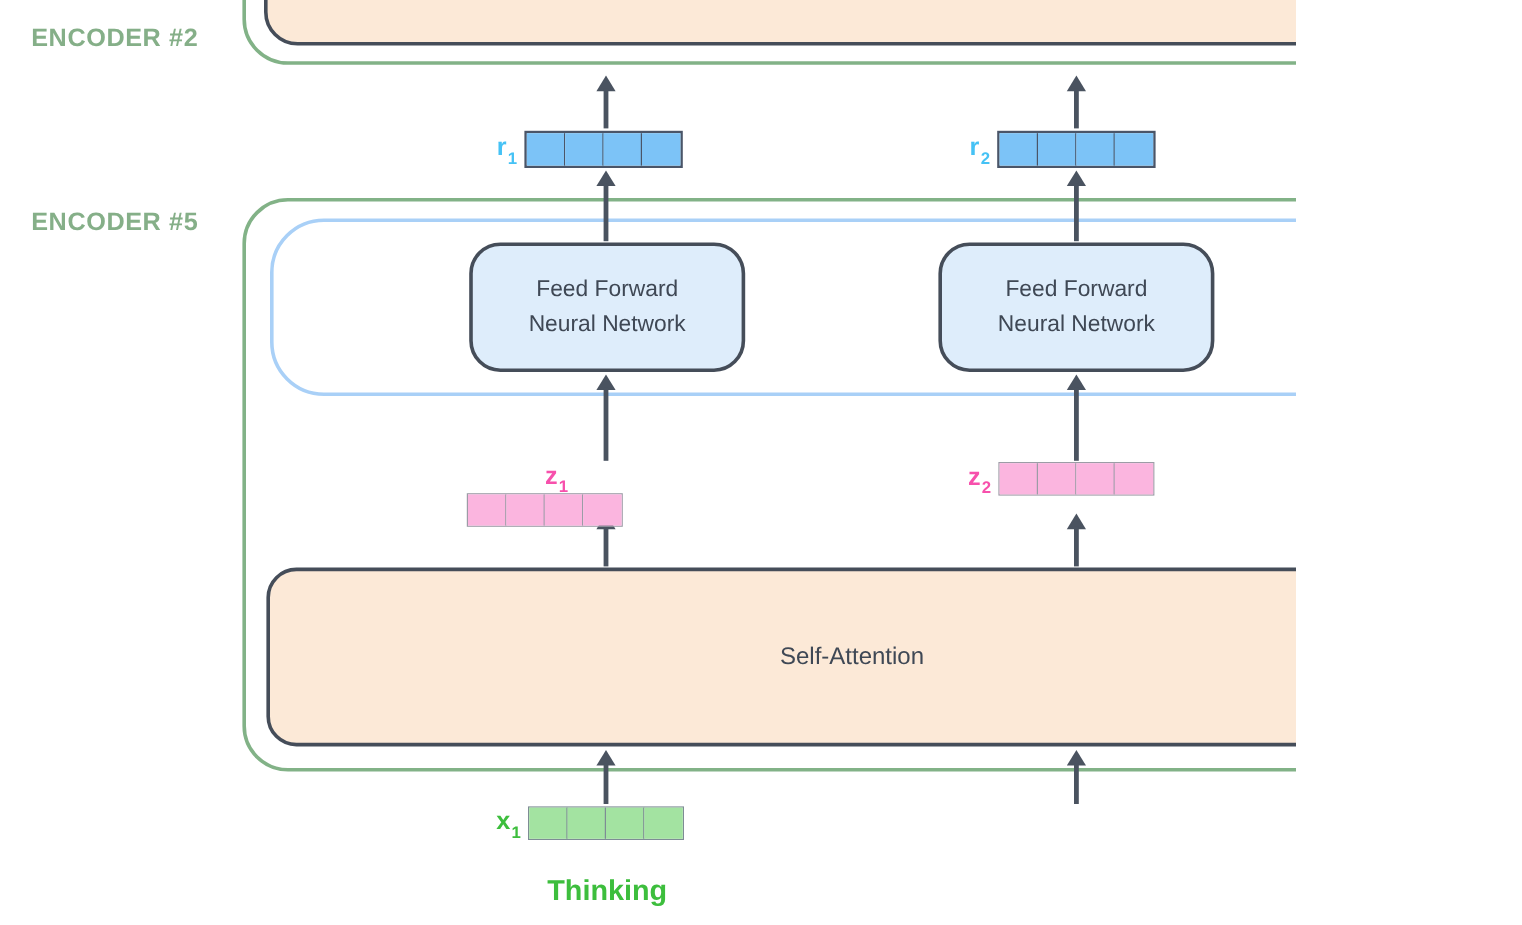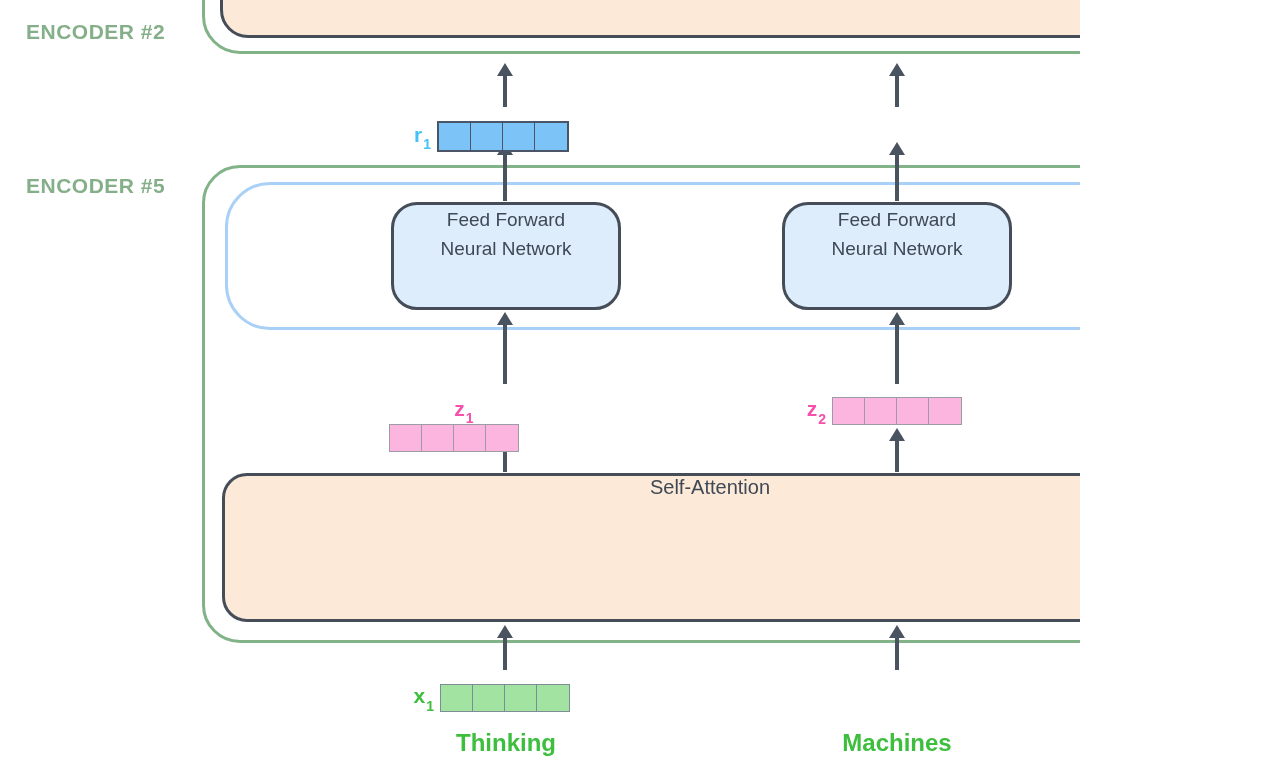--- a/index.html
+++ b/index.html
@@ -44,20 +44,21 @@
     box-sizing: border-box;
     z-index: 2;
   }
   .dark-box {
     position: absolute;
     border: 3.5px solid var(--dark-border);
     background: var(--attention-fill);
     box-sizing: border-box;
     z-index: 3;
     display: flex;
+    align-items: center;
     justify-content: center;
     text-align: center;
     color: var(--text-dark);
   }
   .ffnn {
     border-radius: 26px;
     background: var(--ffnn-fill);
     font-size: 19px;
     line-height: 1.55;
   }
@@ -88,21 +89,20 @@
     margin-top: -2px;
     background: var(--arrow);
   }
 
   
   .vec {
     position: absolute;
     display: flex;
     align-items: center;
     z-index: 7;
-    margin-top: 12px;
   }
   .vec .vlabel {
     width: 44px;
     text-align: right;
     padding-right: 7px;
     font-weight: bold;
     font-size: 21px;
     white-space: nowrap;
   }
   .vec .vlabel sub {
@@ -161,20 +161,29 @@
 
   <div class="vec vec-r" style="left:386px; top:109px;">
     <div class="vlabel"><span>r</span><sub>1</sub></div>
     <div class="cells">
         <div class="cell"></div>
         <div class="cell"></div>
         <div class="cell"></div>
         <div class="cell"></div>
       </div>
   </div>
+  <div class="vec vec-r" style="left:780px; top:109px;">
+    <div class="vlabel"><span>r</span><sub>2</sub></div>
+    <div class="cells">
+        <div class="cell"></div>
+        <div class="cell"></div>
+        <div class="cell"></div>
+        <div class="cell"></div>
+      </div>
+  </div>
 
   <div class="encoder-box" style="left:202px; top:165px; width:1016px; height:478px;"></div>
   <div class="encoder-label" style="left:26px; top:174px;">ENCODER #5</div>
 
   <div class="blue-layer" style="left:225px; top:182px; width:972px; height:148px;"></div>
 
   <div class="dark-box ffnn" style="left:391px; top:202px; width:230px; height:108px;">
     <div>
       <div>Feed Forward</div>
       <div>Neural Network</div>
@@ -250,15 +259,14 @@
     <div class="vlabel"><span>x</span><sub>1</sub></div>
     <div class="cells">
         <div class="cell"></div>
         <div class="cell"></div>
         <div class="cell"></div>
         <div class="cell"></div>
       </div>
   </div>
 
   <div class="token" style="left:406px; top:729px;">Thinking</div>
-  <div class="token" style="left:797px; top:729px;">Machines</div>
 
 </div>
 
 </body></html>

